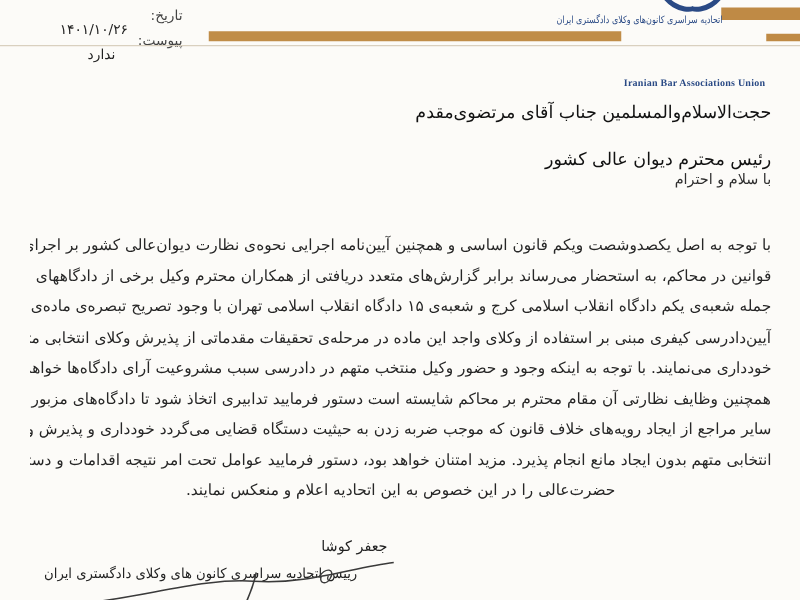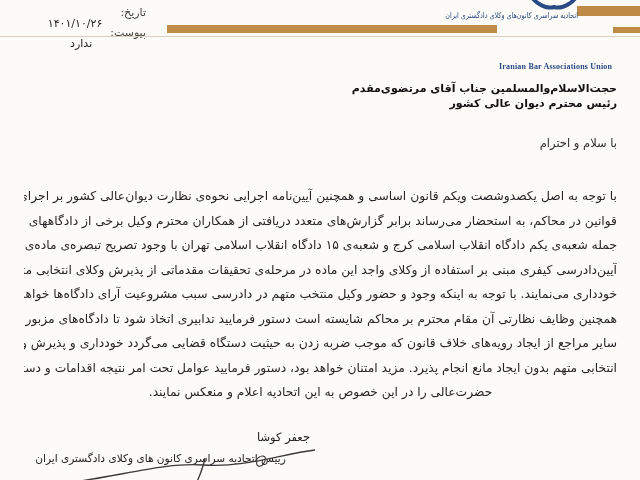--- a/index.html
+++ b/index.html
@@ -29,24 +29,24 @@
     white-space:nowrap;transform:scaleX(.8);transform-origin:center right;
   }
   .org-en{
     position:absolute;left:499px;top:26px;width:113px;text-align:center;
     font-family:"Liberation Serif",serif;font-weight:bold;font-size:8px;
     color:#2a4a85;letter-spacing:.2px;white-space:nowrap;margin-top:36px;
   }
   
   .addressee{
     position:absolute;right:23px;direction:rtl;text-align:right;
-    font-weight:bold;font-size:11px;color:#111;white-space:nowrap;
+    font-weight:normal;font-size:14px;color:#111;white-space:nowrap;
   }
   .addr1{top:82px;}
-  .addr2{top:97px;}
+  .addr2{top:120px;}
   .salutation{
     position:absolute;right:23px;top:136px;direction:rtl;
     font-size:11.5px;color:#2e2e2e;
   }
   .body-block{
     position:absolute;left:24px;top:184px;width:593px;direction:rtl;
     font-size:12.3px;color:#262626;
   }
   .bline{
     height:24.5px;line-height:24.5px;white-space:nowrap;

